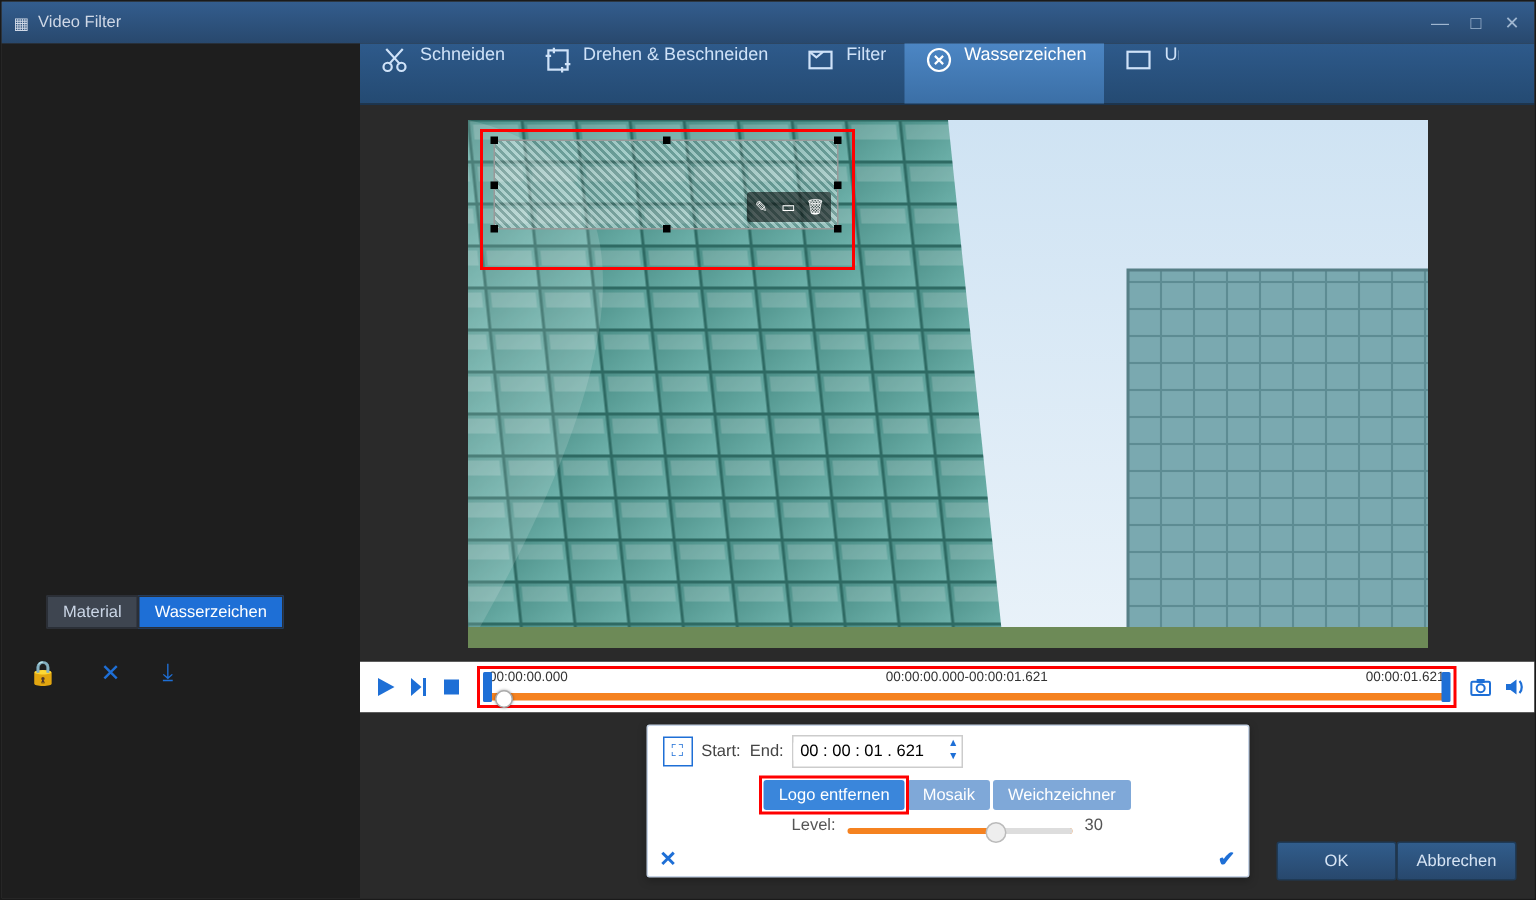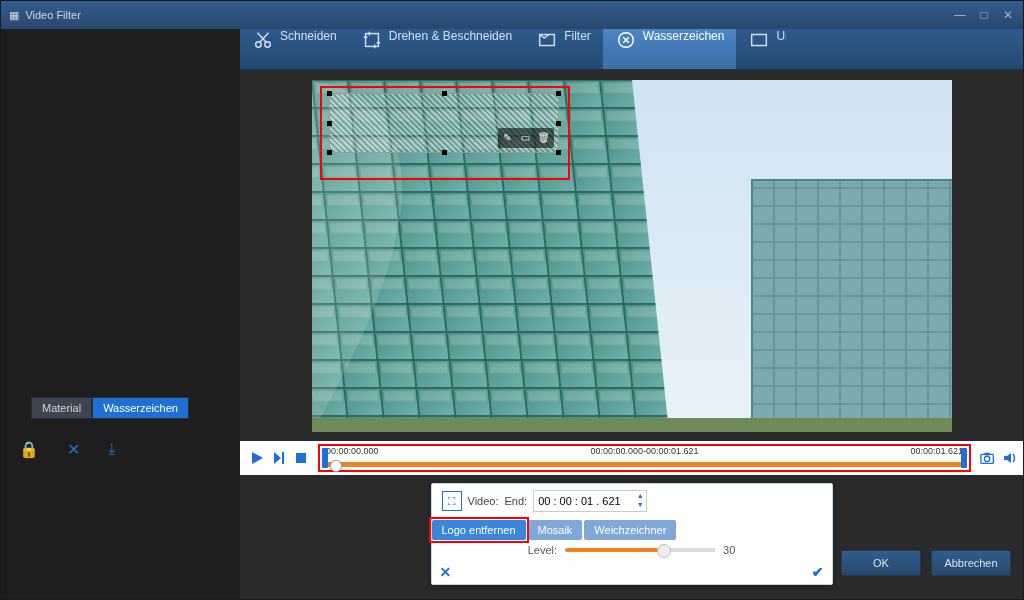--- a/index.html
+++ b/index.html
@@ -36,30 +36,30 @@
 .tl-label{position:absolute;top:0;font-size:9px;color:#333}
 .tl-l1{left:6px}.tl-l2{left:50%;transform:translateX(-50%)}.tl-l3{right:6px}
 .panel-area{height:124px;background:#2a2a2a;position:relative}
 .panel{position:absolute;left:50%;transform:translateX(-50%);top:8px;width:400px;height:100px;background:#fff;border:1px solid #c7d4e6;border-radius:2px;box-shadow:0 2px 6px rgba(0,0,0,0.25)}
 .panel-row{display:flex;align-items:center;gap:6px;padding:6px 10px;font-size:11px;color:#444}
 .sq{width:18px;height:18px;border:1px solid #1e6fd6;display:flex;align-items:center;justify-content:center;cursor:pointer;color:#1e6fd6}
 .spin{display:flex;align-items:center;border:1px solid #ccc;height:20px}
 .spin input{border:none;width:92px;font-size:11px;text-align:left;padding:0 4px;outline:none}
 .spin-btns{display:flex;flex-direction:column;width:12px}
 .spin-btns b{height:9px;font-size:7px;line-height:7px;color:#1e6fd6;text-align:center;cursor:pointer;font-weight:normal}
-.wm-tabs{display:flex;justify-content:flex-start;gap:2px;padding:2px 0 4px 0}
+.wm-tabs{display:flex;justify-content:center;gap:2px;padding:2px 0 4px 0}
 .wm-tab{padding:4px 10px;font-size:11px;color:#fff;background:#7fa8d8;border-radius:2px;cursor:pointer}
 .wm-tab.active{background:#3a86db}
-.level-row{display:flex;align-items:center;justify-content:center;gap:8px;font-size:11px;color:#555;padding:0 0 4px 0}
+.level-row{display:flex;align-items:flex-end;justify-content:center;gap:8px;font-size:11px;color:#555;padding:0 0 4px 0}
 .slider{position:relative;width:150px;height:4px;background:#f58220;border-radius:2px}
 .slider .rest{position:absolute;right:0;top:0;bottom:0;width:56px;background:#ddd;border-radius:0 2px 2px 0}
 .slider .knob{position:absolute;left:92px;top:-4px;width:12px;height:12px;border-radius:50%;background:#eee;border:1px solid #bbb}
 .panel-footer-x{position:absolute;left:8px;bottom:4px;color:#1e6fd6;font-size:14px;font-weight:bold;cursor:pointer}
 .panel-footer-v{position:absolute;right:8px;bottom:4px;color:#1e6fd6;font-size:14px;font-weight:bold;cursor:pointer}
-.bottom-btns{position:absolute;right:12px;bottom:23px;display:flex;gap:10px}
+.bottom-btns{position:absolute;right:12px;bottom:12px;display:flex;}
 .bbtn{width:78px;height:24px;background:linear-gradient(#315d8c,#28486d);color:#d6e4f4;border:1px solid #1f3a56;border-radius:2px;display:flex;align-items:center;justify-content:center;font-size:11px;cursor:pointer}
 .side-tabs{position:absolute;left:30px;bottom:180px;display:flex;gap:0}
 .side-tab{padding:4px 10px;font-size:11px;color:#cbd6e6;background:#3e4550;border:1px solid #2a2f37;cursor:pointer}
 .side-tab.active{background:#1e6fd6;color:#fff}
 .side-icons{position:absolute;left:18px;bottom:140px;display:flex;gap:28px;color:#1e6fd6;font-size:16px}
 .side-icons span{cursor:pointer}
 .lbl{white-space:nowrap}
 </style>
 </head>
 <body>
@@ -227,21 +227,21 @@
               <path d="M2 6h3l4-3v10l-4-3H2z"></path>
               <path d="M11 4c2 2 2 6 0 8" fill="none" stroke="#1e6fd6" stroke-width="1.5"></path>
             </svg>
           </span>
       </div>
 
       <div class="panel-area">
         <div class="panel">
           <div class="panel-row">
             <span class="sq">⛶</span>
-            <span class="lbl">Video:</span>
+            <span class="lbl">Start:</span>
             <span class="lbl">End:</span>
             <span class="spin">
               <input value="00 : 00 : 01 . 621" style="">
               <span class="spin-btns">
                   <b>▲</b>
                   <b>▼</b>
                 </span>
             </span>
           </div>
           <div class="wm-tabs">

